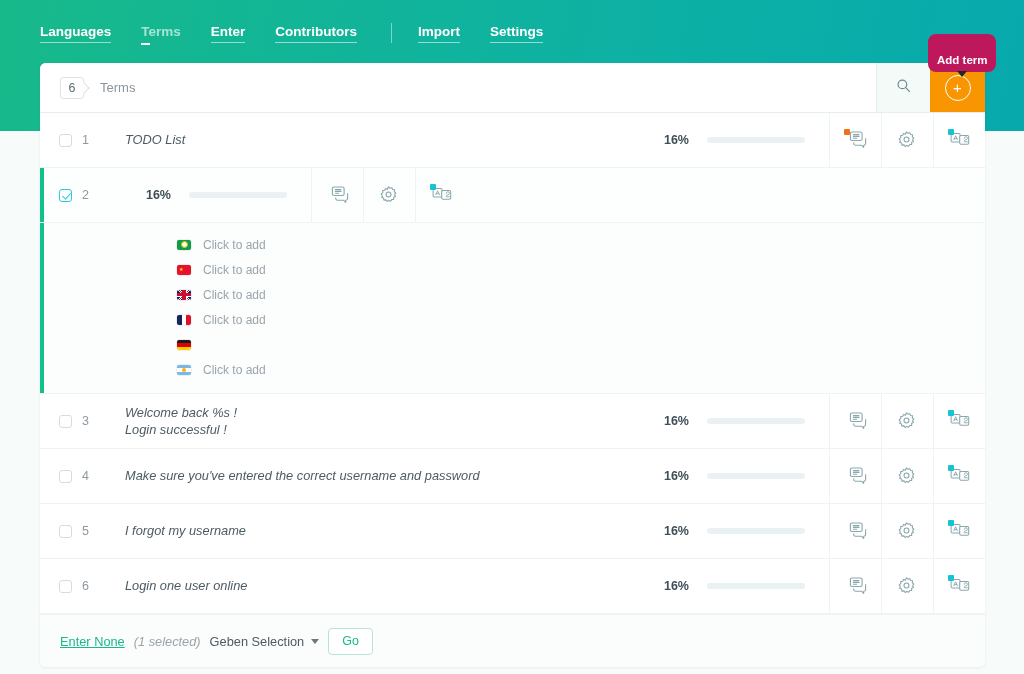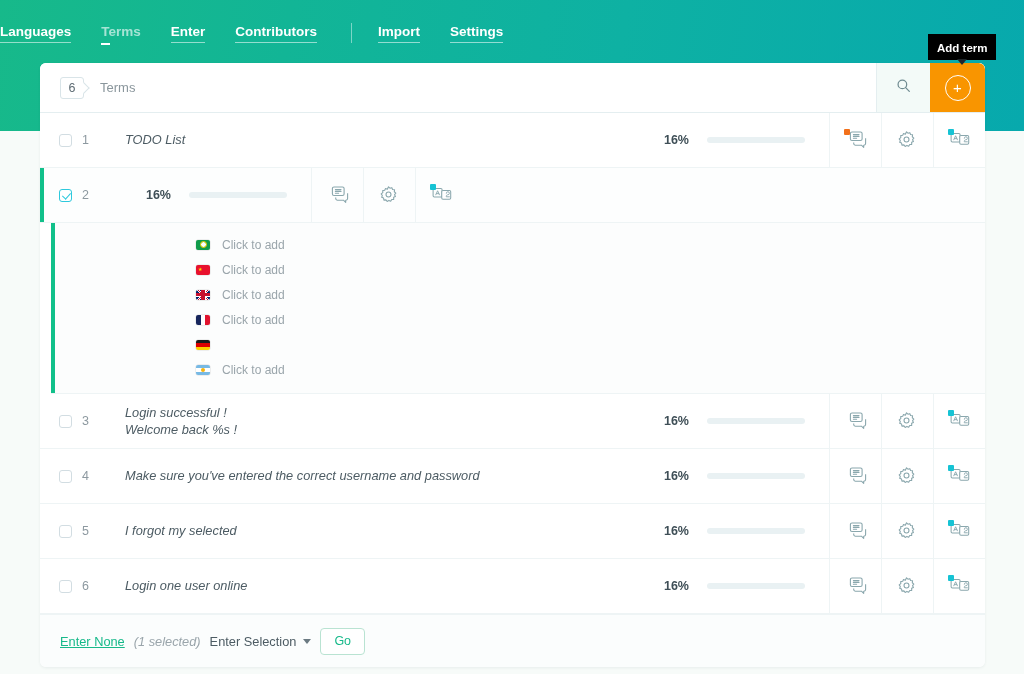--- a/index.html
+++ b/index.html
@@ -14,21 +14,21 @@
     position: relative;
   }
 
   
   .topband {
     position: absolute; left: 0; top: 0; width: 1024px; height: 131px;
     background: linear-gradient(100deg, #17b98a 0%, #12b596 28%, #0eb1a3 60%, #07a9ad 100%);
   }
   .nav {
     position: absolute; left: 0; top: 0; width: 1024px; height: 66px;
-    display: flex; align-items: center; gap: 0px;
+    display: flex; align-items: center; padding-left: 40px; gap: 0px;
   }
   .nav-item {
     font-size: 13.5px; color: #ffffff; font-weight: 600;
     padding: 0 0 3px 0; margin-right: 30px;
     border-bottom: 1px solid rgba(255,255,255,.55);
     cursor: pointer; white-space: nowrap;
   }
   .nav-item.active {
     color: rgba(255,255,255,.62);
     border-bottom: none;
@@ -39,23 +39,23 @@
     width: 9px; height: 2px; background: #ffffff;
   }
   .nav-sep {
     width: 1px; height: 20px; background: rgba(255,255,255,.45);
     margin: 0 26px 0 4px;
   }
 
   
   .tooltip {
     position: absolute; left: 928px; top: 34px;
-    background: #000000; color: #fff;
+    background: #be185d; color: #fff;
     font-size: 11.5px; font-weight: 600;
-    padding: 8px 9px 6px; border-radius: 0;
+    padding: 20px 9px 6px; border-radius: 8px;
     z-index: 40; white-space: nowrap;
   }
   .tooltip::after {
     content: ""; position: absolute; left: 50%; margin-left: -5px; bottom: -5px;
     border-left: 5px solid transparent; border-right: 5px solid transparent;
     border-top: 6px solid #20272c;
   }
 
   
   .card {
@@ -160,21 +160,21 @@
   .icon-wrap { position: relative; width: 22px; height: 21px; }
   .dot {
     position: absolute; left: -1px; top: -1px; width: 6px; height: 6px; border-radius: 1px;
   }
   .dot.orange { background: #f2701a; }
   .dot.teal { background: #16c3d4; }
 
   
   .sub-wrap {
     position: relative; background: #fcfdfd;
-    border-bottom: 1px solid #eef4f5; padding: 9px 0 11px 12px; margin-left: 11px;
+    border-bottom: 1px solid #eef4f5; padding: 9px 0 11px 4px;
   }
   .sub-wrap::before {
     content: ""; position: absolute; left: 0; top: 0; bottom: 0;
     width: 4px; background: #11c08a;
   }
   .sub-row {
     height: 25px; display: flex; align-items: center; padding-left: 133px; gap: 12px;
     cursor: pointer;
   }
   .flag {
@@ -348,22 +348,22 @@
           </span>
           <span class="sub-text">Click to add</span>
         </div>
       </div>
       <div class="row">
         <div class="cell-check">
           <span class="cb"></span>
           <span class="rownum">3</span>
         </div>
         <div class="cell-text">
+          <div class="line">Welcome back %s !</div>
           <div class="line">Login successful !</div>
-          <div class="line">Welcome back %s !</div>
         </div>
         <div class="cell-pct">16%</div>
         <div class="cell-bar">
           <span class="bar-track"><span class="bar-fill" style="width:16%"></span></span>
         </div>
         <div class="cell-icon">
           <span class="icon-wrap"><svg width="22" height="21" viewBox="0 0 22 21" fill="none" stroke="#8aa7ad" stroke-width="1.1">
               <path d="M7 10.5h8.5a1.6 1.6 0 0 0 1.6-1.6V3.6A1.6 1.6 0 0 0 15.5 2H7A1.6 1.6 0 0 0 5.4 3.6v5.3A1.6 1.6 0 0 0 7 10.5z"></path>
               <path d="M8.4 4.6h5.6M8.4 6.4h5.6M8.4 8.2h3.2" stroke-linecap="round"></path>
               <path d="M8.7 12.4v1.2a1.6 1.6 0 0 0 1.6 1.6h6.1l2.3 2.1v-2.1h.3a1.6 1.6 0 0 0 1.6-1.6V8.3" stroke-linejoin="round"></path>
@@ -417,21 +417,21 @@
               <path d="M16 8.2a1.6 1.6 0 1 1 1.6 1.6c-1 0-1.6.6-1.6 1.5v.6h3.2" stroke-linecap="round" stroke-width=".95"></path>
             </svg><span class="dot teal"></span></span>
         </div>
       </div>
       <div class="row">
         <div class="cell-check">
           <span class="cb"></span>
           <span class="rownum">5</span>
         </div>
         <div class="cell-text">
-          <div class="line">I forgot my selected</div>
+          <div class="line">I forgot my username</div>
         </div>
         <div class="cell-pct">16%</div>
         <div class="cell-bar">
           <span class="bar-track"><span class="bar-fill" style="width:16%"></span></span>
         </div>
         <div class="cell-icon">
           <span class="icon-wrap"><svg width="22" height="21" viewBox="0 0 22 21" fill="none" stroke="#8aa7ad" stroke-width="1.1">
               <path d="M7 10.5h8.5a1.6 1.6 0 0 0 1.6-1.6V3.6A1.6 1.6 0 0 0 15.5 2H7A1.6 1.6 0 0 0 5.4 3.6v5.3A1.6 1.6 0 0 0 7 10.5z"></path>
               <path d="M8.4 4.6h5.6M8.4 6.4h5.6M8.4 8.2h3.2" stroke-linecap="round"></path>
               <path d="M8.7 12.4v1.2a1.6 1.6 0 0 0 1.6 1.6h6.1l2.3 2.1v-2.1h.3a1.6 1.6 0 0 0 1.6-1.6V8.3" stroke-linejoin="round"></path>
@@ -485,19 +485,19 @@
               <path d="M16 8.2a1.6 1.6 0 1 1 1.6 1.6c-1 0-1.6.6-1.6 1.5v.6h3.2" stroke-linecap="round" stroke-width=".95"></path>
             </svg><span class="dot teal"></span></span>
         </div>
       </div>
     </div>
 
   <div class="card-foot">
     <span class="link-green">Enter None</span>
     <span class="foot-count">(1 selected)</span>
     <span class="foot-select">
-      <span>Enter Selection</span>
+      <span>Geben Selection</span>
       <span class="caret"></span>
     </span>
     <button class="btn-go">Go</button>
   </div>
 
 </div>
 
 </body></html>

